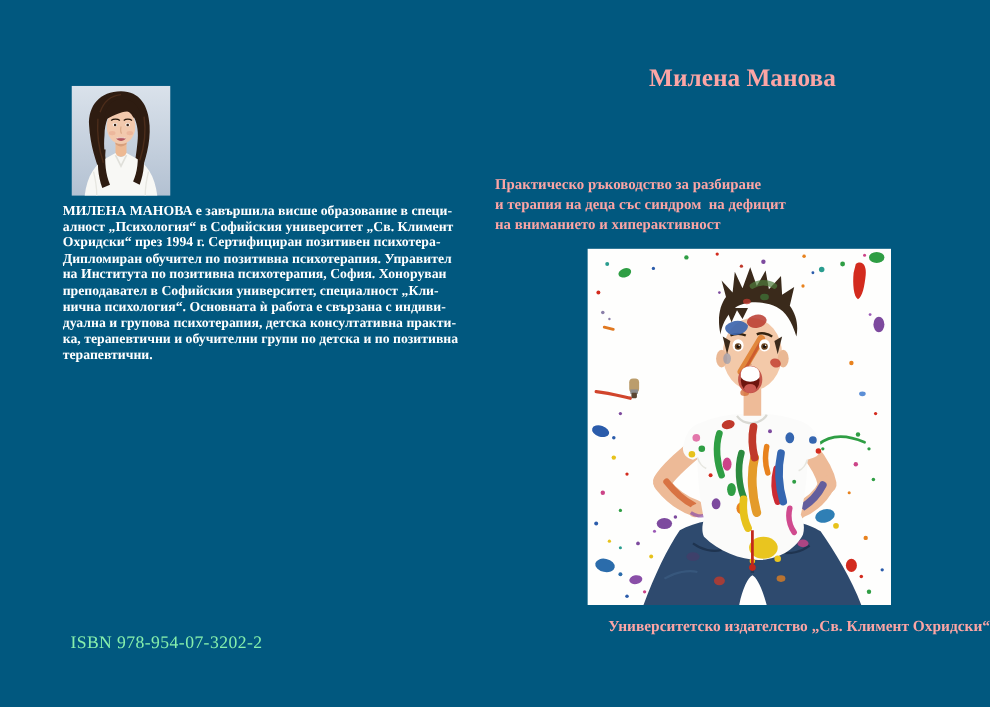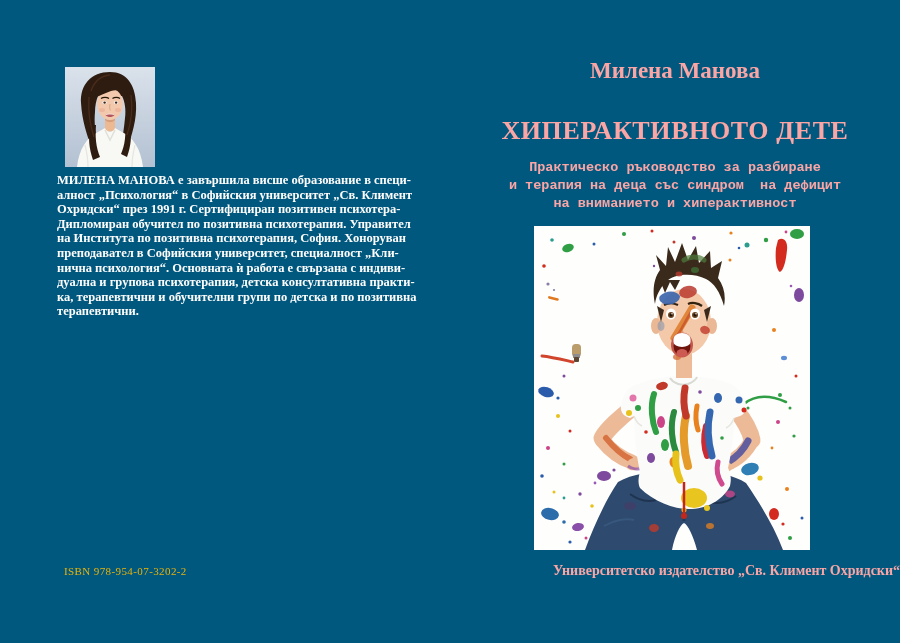--- a/index.html
+++ b/index.html
@@ -2,40 +2,40 @@
 <html><head>
 <meta charset="utf-8">
 <style>
   html,body { margin:0; padding:0; background:#01587f; }
   .spread {
     position:relative; width:900px; height:643px; overflow:hidden;
     background:#01587f;
     font-family:"Liberation Serif", serif;
   }
   
-  .back-cover { position:absolute; left:0; top:0; width:450px; height:490px; }
+  .back-cover { position:absolute; left:0; top:11px; width:450px; height:490px; }
   .author-photo { position:absolute; left:65px; top:67px; width:90px; height:100px; display:block; }
   .bio {
     position:absolute; left:57px; top:173px; width:335px;
     color:#ffffff; font-weight:bold; font-size:12.5px; line-height:14.6px;
   }
   .bio-line { text-align:justify; text-align-last:justify; white-space:nowrap; }
   .bio-line:last-child { text-align-last:left; }
   .isbn {
     position:absolute; left:64px; top:565px;
-    color:#eab308; font-size:11px; letter-spacing:0.4px; font-weight:normal;
+    color:#86efac; font-size:16px; letter-spacing:0.4px; font-weight:normal;
   }
   
   .front-cover { position:absolute; left:450px; top:0; width:450px; height:643px; color:#fca5a5; }
   .author-name { position:absolute; top:58px; left:0; width:100%; text-align:center;
     font-size:23px; font-weight:bold; }
   .book-title { position:absolute; top:116px; left:0; width:100%; text-align:center;
     font-size:26px; font-weight:bold; letter-spacing:0.6px; }
-  .subtitle { position:absolute; top:159px; left:0; width:100%; text-align:center;
-    font-size:13.5px; font-weight:bold; line-height:18px;font-family:Liberation Mono, monospace; }
+  .subtitle { position:absolute; top:159px; left:0; width:100%; 
+    font-size:13.5px; font-weight:bold; line-height:18px; }
   .subtitle-line { white-space:pre-wrap; }
   .child-photo { position:absolute; left:84px; top:226px; width:276px; height:324px; display:block; }
   .publisher { position:absolute; top:563px; left:0; width:100%; text-align:right;
     font-size:14px; font-weight:bold; }
 </style>
 </head>
 <body>
 
 <div class="spread">
 
@@ -76,37 +76,36 @@
         <path d="M30,31 C31,17 38,12 46,12 C56,12 63,19 63,30 C58,24 52,22 46,24 C40,26 34,29 30,31 Z" fill="#2e1c11"></path>
         <path d="M25,58 C23,70 24,82 28,93 L35,90 C31,80 30,70 31,58 Z" fill="#2e1c11"></path>
         <path d="M65,56 C67,68 66,79 62,90 L56,87 C60,78 61,68 60,56 Z" fill="#2e1c11"></path>
         <path d="M24,30 C23,44 25,58 29,70 M66,28 C68,42 66,56 62,68 M45,8 C35,9 29,15 26,24" fill="none" stroke="#6e4026" stroke-width="1.3" opacity="0.45"></path>
       </g>
     </svg>
 
     <div class="bio">
         <div class="bio-line">МИЛЕНА МАНОВА е завършила висше образование в специ-</div>
         <div class="bio-line">алност „Психология“ в Софийския университет „Св. Климент</div>
-        <div class="bio-line">Охридски“ през 1991 г. Сертифициран позитивен психотера-</div>
+        <div class="bio-line">Охридски“ през 1994 г. Сертифициран позитивен психотера-</div>
         <div class="bio-line">Дипломиран обучител по позитивна психотерапия. Управител</div>
         <div class="bio-line">на Института по позитивна психотерапия, София. Хоноруван</div>
         <div class="bio-line">преподавател в Софийския университет, специалност „Кли-</div>
         <div class="bio-line">нична психология“. Основната ѝ работа е свързана с индиви-</div>
         <div class="bio-line">дуална и групова психотерапия, детска консултативна практи-</div>
         <div class="bio-line">ка, терапевтични и обучителни групи по детска и по позитивна</div>
         <div class="bio-line">терапевтични.</div>
       </div>
 
     <div class="isbn">ISBN 978-954-07-3202-2</div>
   </div>
 
   <div class="front-cover">
 
     <div class="author-name">Милена Манова</div>
-    <div class="book-title">ХИПЕРАКТИВНОТО ДЕТЕ</div>
     <div class="subtitle">
         <div class="subtitle-line">Практическо ръководство за разбиране</div>
         <div class="subtitle-line">и терапия на деца със синдром  на дефицит</div>
         <div class="subtitle-line">на вниманието и хиперактивност</div>
       </div>
 
     <svg class="child-photo" viewBox="0 0 276 324" aria-hidden="true">
       <rect width="276" height="324" fill="#fefefd"></rect>
 
       <g>

